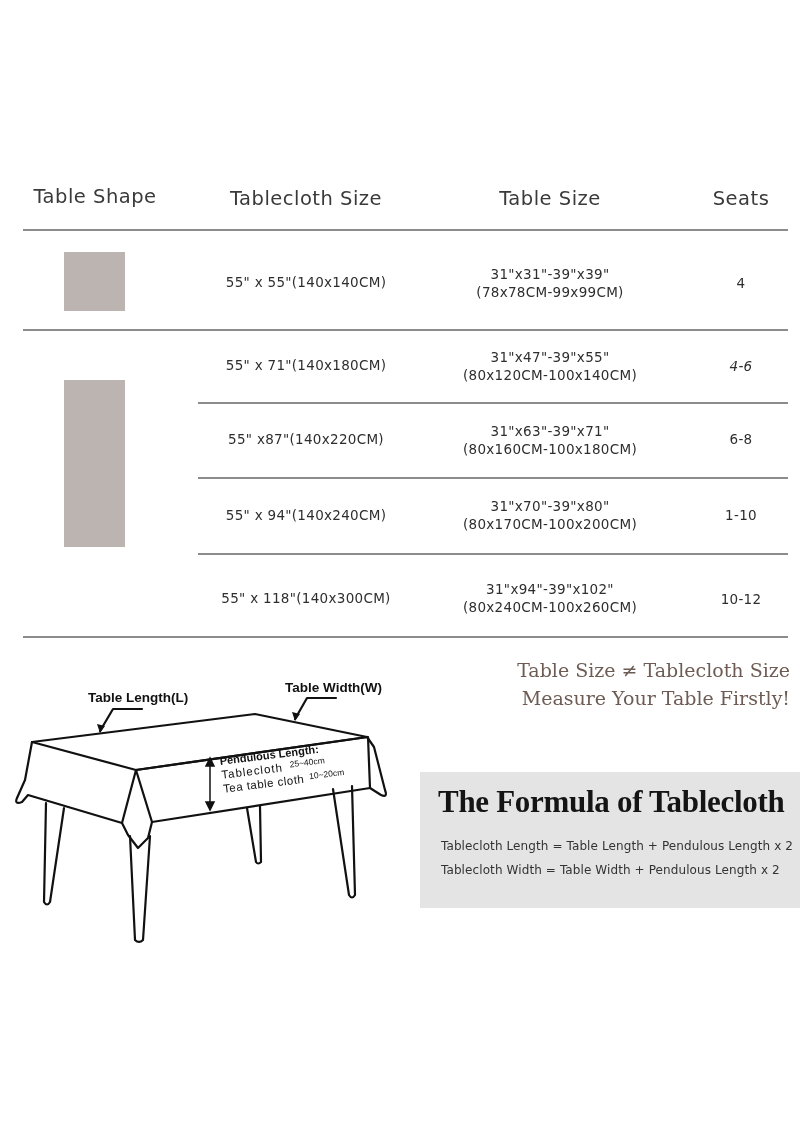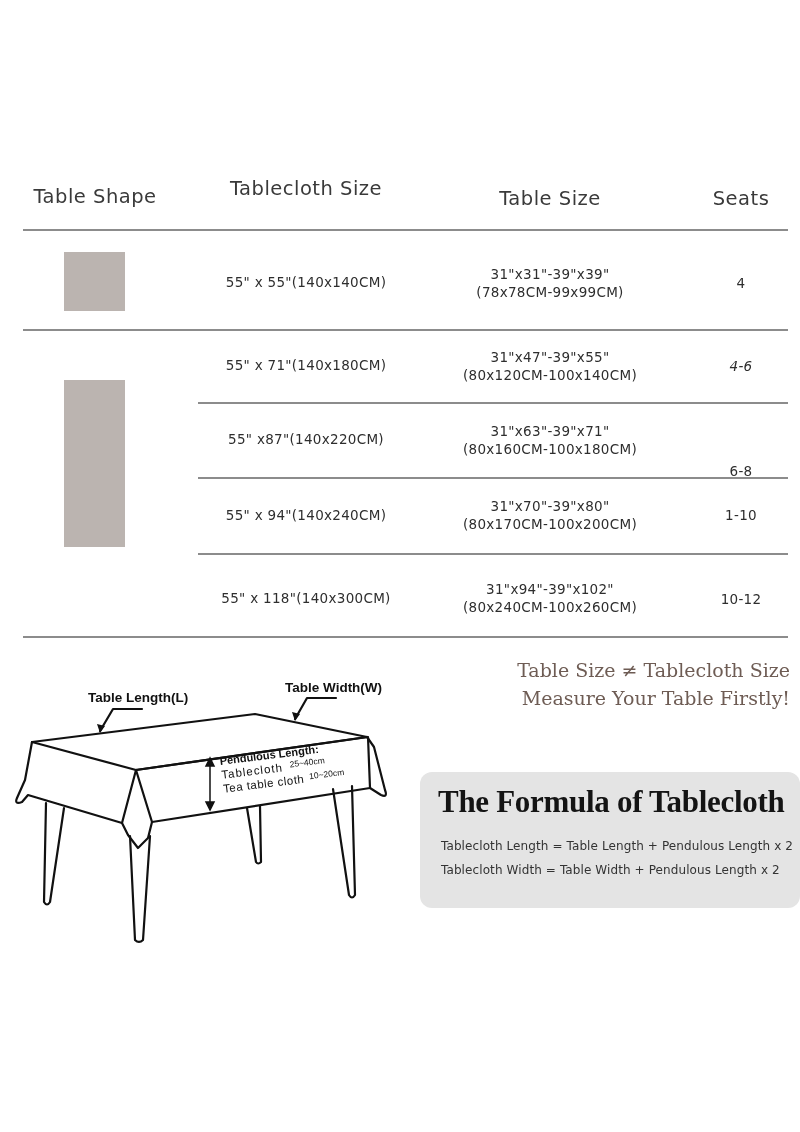--- a/index.html
+++ b/index.html
@@ -8,32 +8,32 @@
     .abs { position: absolute; }
     .hdr { font-family: "DejaVu Sans", sans-serif; font-weight: normal; font-size: 19.5px;
            color: #3a3a3a; letter-spacing: 0.5px; text-align: center; white-space: nowrap; }
     .hline { position: absolute; height: 1.5px; background: #8c8c8c; }
     .cell { position: absolute; font-size: 13.5px; color: #2e2e2e; text-align: center;
             white-space: nowrap; line-height: 18px; letter-spacing: 0.3px; }
     .swatch { position: absolute; background: #bbb4b0; }
     .notice { font-family: "DejaVu Serif", serif; font-size: 19px; color: #6e5c54;
               text-align: center; line-height: 28px; white-space: nowrap; }
     .formula-box { position: absolute; left: 420px; top: 772px; width: 380px; height: 136px;
-                   background: #e4e4e4; border-radius: 12px; }
+                   background: #e4e4e4; }
     .formula-title { position: absolute; left: 18px; top: 12px; font-family: "Liberation Serif", serif;
                      font-weight: bold; font-size: 31px; color: #141414; white-space: nowrap; letter-spacing: -0.3px; }
     .formula-line { position: absolute; left: 21px; font-size: 12px; color: #333; white-space: nowrap; letter-spacing: 0.1px; }
     .diag-label { font-family: "Liberation Sans", sans-serif; font-weight: bold; font-size: 13.5px;
                   color: #111; white-space: nowrap; }
   </style>
 </head>
 <body>
 
 <div class="abs hdr" style="left:14px; top:185px; width:162px;">Table Shape</div>
-<div class="abs hdr" style="left:200px; top:177px; width:212px;">Tablecloth Size</div>
+<div class="abs hdr" style="left:200px; top:187px; width:212px;">Tablecloth Size</div>
 <div class="abs hdr" style="left:450px; top:187px; width:200px;">Table Size</div>
 <div class="abs hdr" style="left:690px; top:187px; width:102px;">Seats</div>
 
 <div class="hline" style="left:23px; width:765px; top:229px;"></div>
 <div class="hline" style="left:23px; width:765px; top:329px;"></div>
 <div class="hline" style="left:198px; width:590px; top:402px;"></div>
 <div class="hline" style="left:198px; width:590px; top:477px;"></div>
 <div class="hline" style="left:198px; width:590px; top:553px;"></div>
 <div class="hline" style="left:23px; width:765px; top:636px;"></div>
 
@@ -51,21 +51,21 @@
   <div class="cell" style="left:200px; top:356px; width:212px;">55" x 71"(140x180CM)</div>
   <div class="cell" style="left:450px; top:348px; width:200px;">31"x47"-39"x55"</div>
   <div class="cell" style="left:450px; top:366px; width:200px;">(80x120CM-100x140CM)</div>
   <div class="cell" style="left:690px; top:357px; width:102px;font-style:italic;">4-6</div>
 </div>
 
 <div>
   <div class="cell" style="left:200px; top:430px; width:212px;">55" x87"(140x220CM)</div>
   <div class="cell" style="left:450px; top:422px; width:200px;">31"x63"-39"x71"</div>
   <div class="cell" style="left:450px; top:440px; width:200px;">(80x160CM-100x180CM)</div>
-  <div class="cell" style="left:690px; top:430px; width:102px;margin-top:32px;">6-8</div>
+  <div class="cell" style="left:690px; top:430px; width:102px;">6-8</div>
 </div>
 
 <div>
   <div class="cell" style="left:200px; top:506px; width:212px;">55" x 94"(140x240CM)</div>
   <div class="cell" style="left:450px; top:497px; width:200px;">31"x70"-39"x80"</div>
   <div class="cell" style="left:450px; top:515px; width:200px;">(80x170CM-100x200CM)</div>
   <div class="cell" style="left:690px; top:506px; width:102px;">1-10</div>
 </div>
 
 <div>

